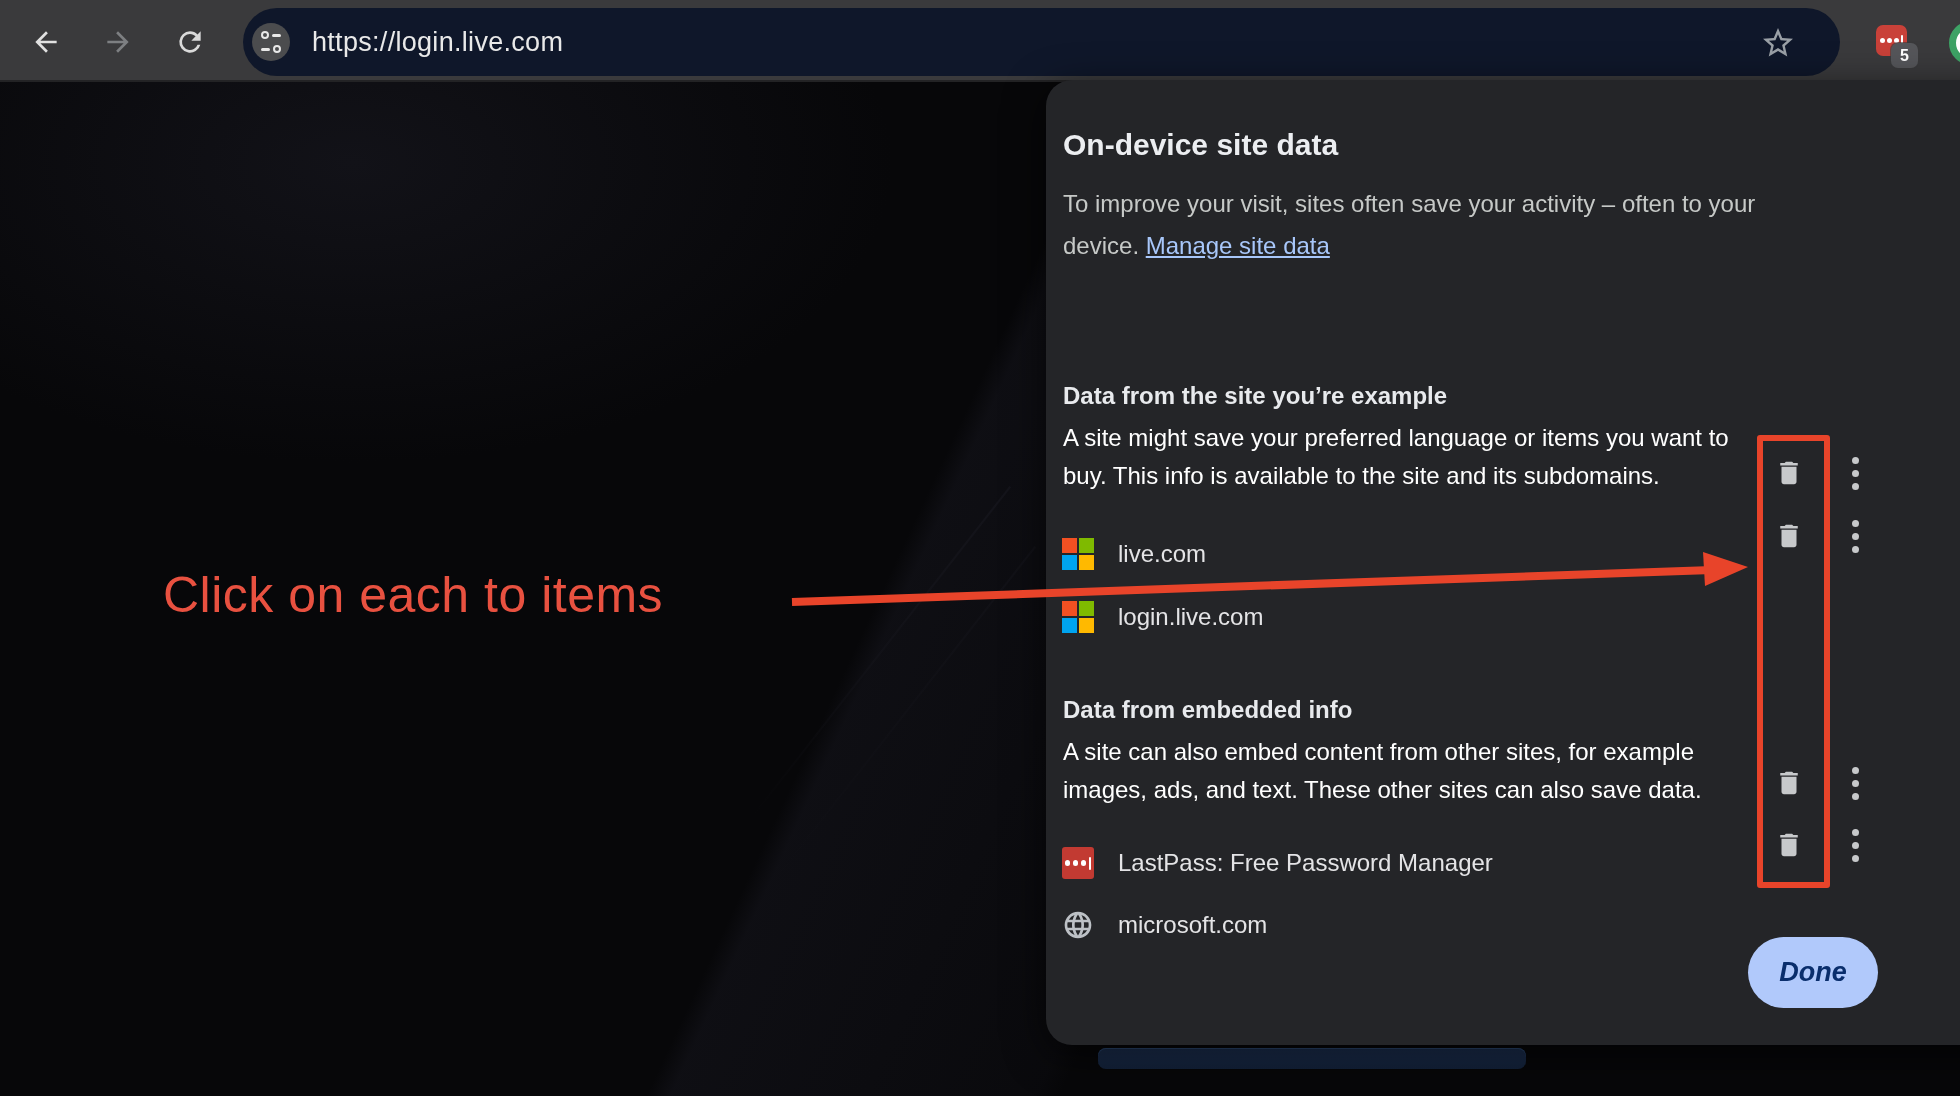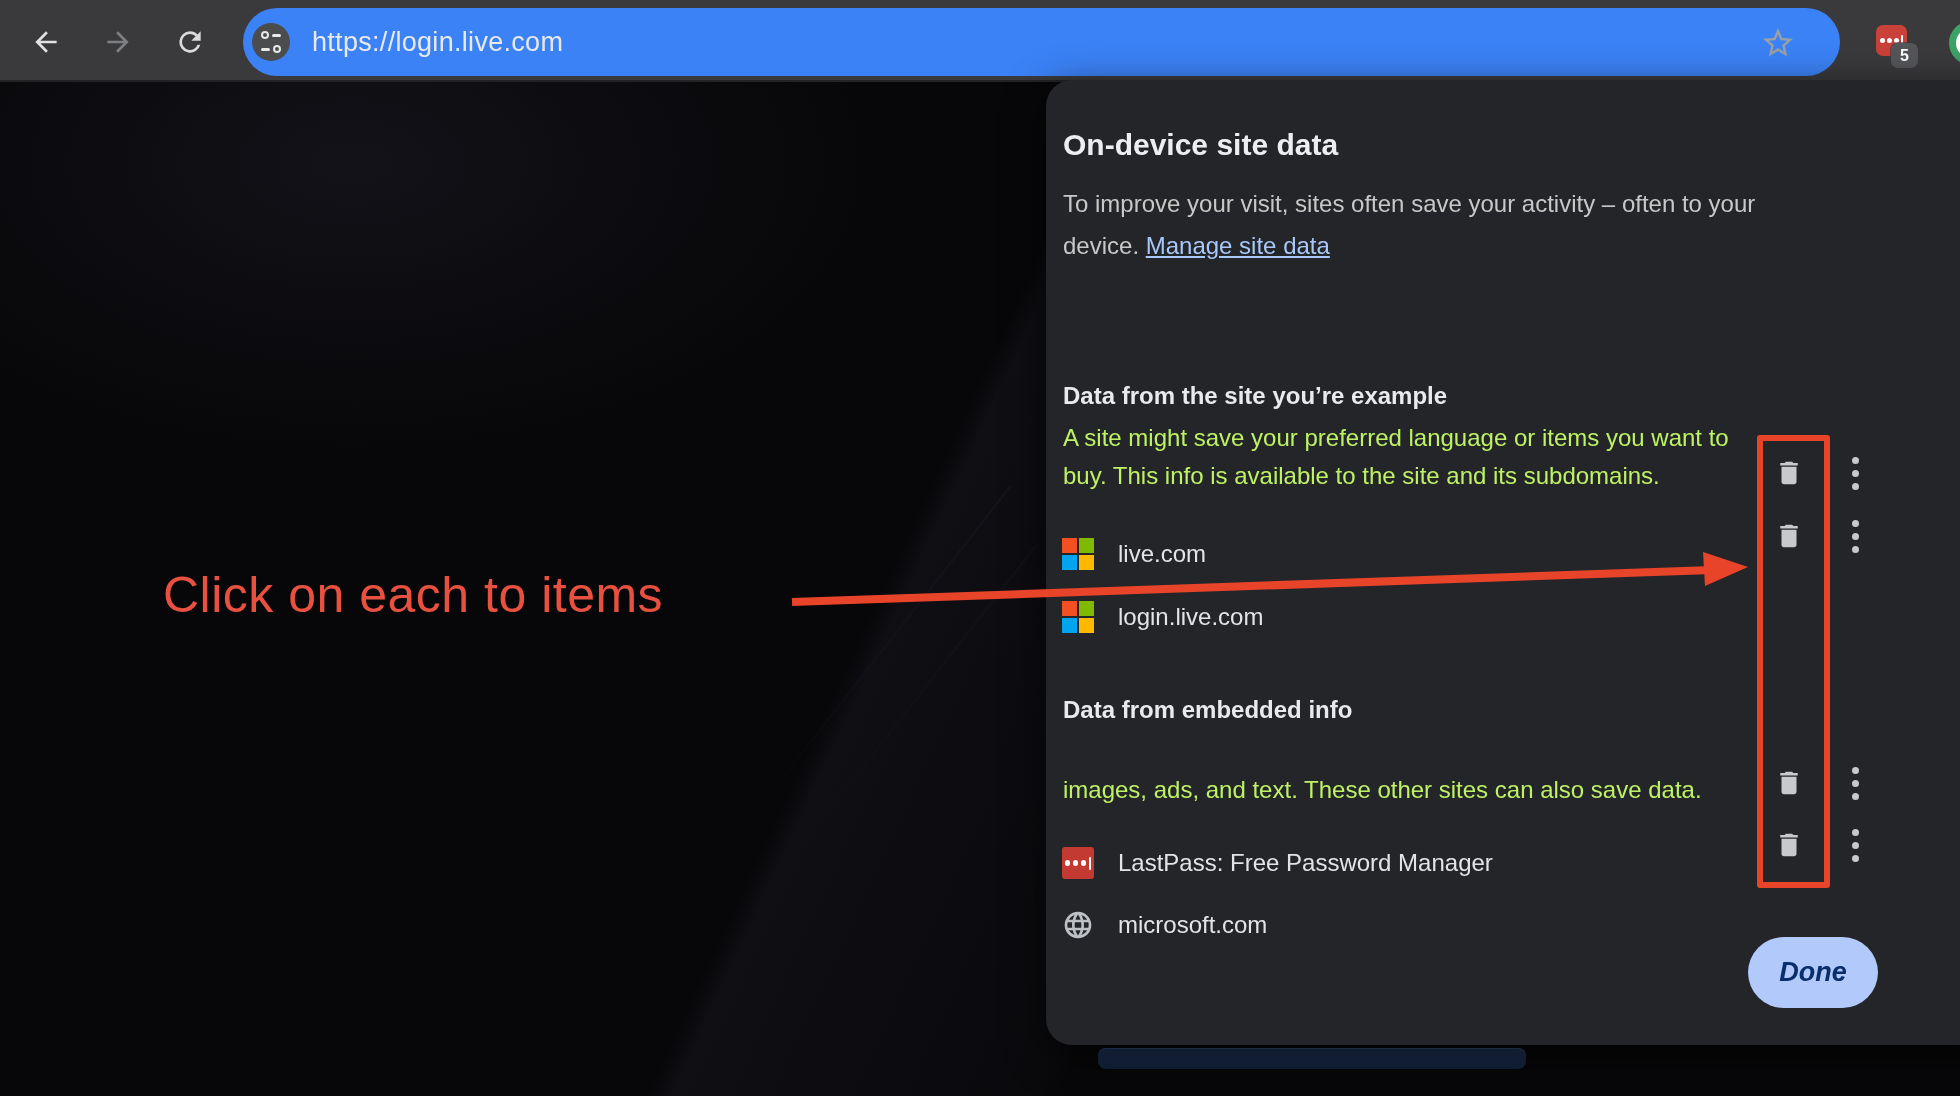--- a/index.html
+++ b/index.html
@@ -14,21 +14,21 @@
   .page-bg{position:absolute;inset:82px 0 0 0;background:
     radial-gradient(ellipse 900px 500px at 18% 8%, #121218 0%, rgba(10,10,13,0) 60%),
     linear-gradient(115deg, rgba(20,20,26,0) 46%, rgba(22,22,30,.5) 47%, rgba(12,12,16,.55) 62%, rgba(10,10,13,0) 63%),
     #070709;}
   .bg-streak{position:absolute;width:2px;height:420px;background:linear-gradient(#16161d,rgba(20,20,28,0));
     transform:rotate(38deg);opacity:.8;}
   
   .toolbar{position:absolute;left:0;top:0;width:1960px;height:82px;background:#3a3a3c;border-bottom:2px solid #232325;}
   .nav-btn{position:absolute;top:25px;width:34px;height:34px;display:flex;align-items:center;justify-content:center;border-radius:50%;}
   .nav-btn svg{width:32px;height:32px;}
-  .omnibox{position:absolute;left:243px;top:8px;width:1597px;height:68px;border-radius:34px;background:#3b82f6;}
+  .omnibox{position:absolute;left:243px;top:8px;width:1597px;height:68px;border-radius:34px;background:#0f172a;}
   .tune-btn{position:absolute;left:9px;top:15px;width:38px;height:38px;border-radius:50%;background:#4b4c4e;
     display:flex;flex-direction:column;justify-content:center;align-items:center;gap:6px;}
   .tune-row{display:flex;align-items:center;gap:3px;}
   .tune-dot{width:8px;height:8px;border:2.4px solid #e8e8e8;border-radius:50%;}
   .tune-bar{width:9px;height:3px;background:#e8e8e8;border-radius:2px;}
   .url-text{position:absolute;left:69px;top:0;height:68px;display:flex;align-items:center;
     color:#e9e9e9;font-size:27px;letter-spacing:.3px;}
   .star-btn{position:absolute;right:44px;top:17px;width:36px;height:36px;}
   .ext-lastpass{position:absolute;left:1876px;top:25px;width:31px;height:31px;border-radius:7px;background:#c94139;
     display:flex;align-items:center;justify-content:center;gap:2px;}
@@ -39,21 +39,21 @@
     box-shadow:0 0 0 1px rgba(58,58,60,.6);}
   .profile-partial{position:absolute;left:1949px;top:21px;width:44px;height:44px;border-radius:50%;
     background:#fff;border:7px solid #3da265;}
   
   .panel{position:absolute;left:1046px;top:80px;width:969px;height:965px;background:#242528;border-radius:26px;
     box-shadow:0 10px 40px rgba(0,0,0,.65);}
   .panel-title{position:absolute;left:17px;top:48px;font-size:30px;font-weight:600;color:#eceef1;}
   .panel-intro{position:absolute;left:17px;top:103px;font-size:24px;line-height:42px;color:#c6c9c7;}
   .site-link{color:#a8c7fa;text-decoration:underline;cursor:pointer;}
   .sec-heading{position:absolute;left:17px;font-size:24px;font-weight:600;color:#e8eaed;}
-  .sec-body{position:absolute;left:17px;font-size:24px;line-height:38px;color:#bef264;}
+  .sec-body{position:absolute;left:17px;font-size:24px;line-height:38px;color:#ffffff;}
   .site-row{position:absolute;left:0;width:700px;display:flex;align-items:center;padding-left:16px;}
   .row-label{margin-left:24px;font-size:24px;color:#e4e4e6;}
   .ms-logo{width:32px;height:32px;display:grid;grid-template-columns:15px 15px;grid-template-rows:15px 15px;gap:2px;}
   .ms-logo span{display:block;}
   .lastpass-sq{width:32px;height:32px;background:#c23a32;border-radius:3px;display:flex;align-items:center;justify-content:center;gap:2.5px;}
   .lps-dot{width:5.5px;height:5.5px;border-radius:50%;background:#fff;}
   .lps-bar{width:2.5px;height:13px;background:#fff;border-radius:1px;}
   .globe svg{width:32px;height:32px;display:block;}
   .trash-btn{position:absolute;left:1769px;width:40px;height:40px;display:flex;align-items:center;justify-content:center;}
   .trash-btn svg{width:30px;height:30px;}
@@ -156,21 +156,21 @@
         <span style="background:#f25022;"></span>
           <span style="background:#7fba00;"></span>
         <span style="background:#00a4ef;"></span>
           <span style="background:#ffb900;"></span>
       </span>
       <span class="row-label">login.live.com</span>
     </div>
 
     <div class="sec-heading" style="top:616px;">Data from embedded info</div>
     <div class="sec-body" style="top:653px;">
-      <br>
+      <span>A site can also embed content from other sites, for example</span><br>
       <span>images, ads, and text. These other sites can also save data.</span>
     </div>
 
     <div class="site-row" style="top:752px;height:62px;">
       <span class="lastpass-sq">
         <span class="lps-dot"></span>
           <span class="lps-dot"></span>
           <span class="lps-dot"></span>
           <span class="lps-bar"></span>
       </span>

